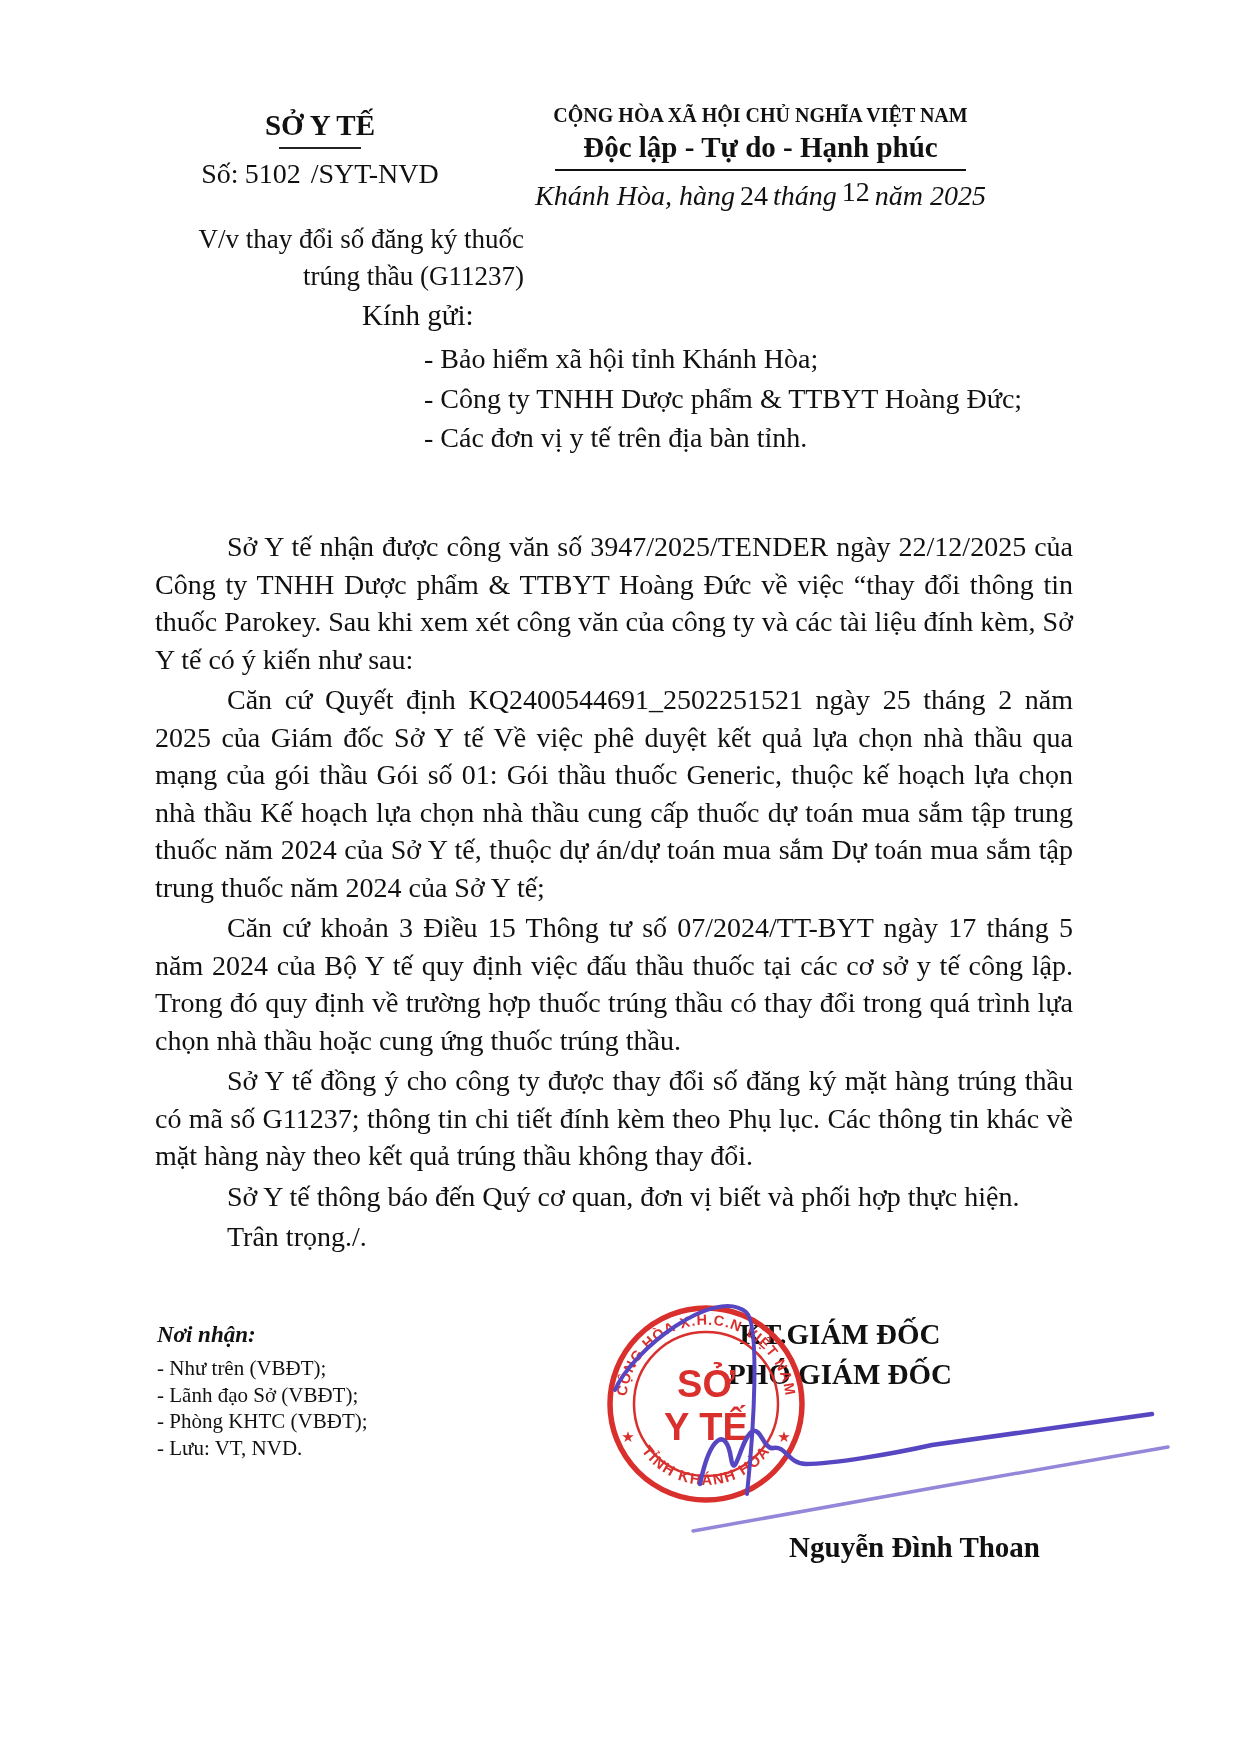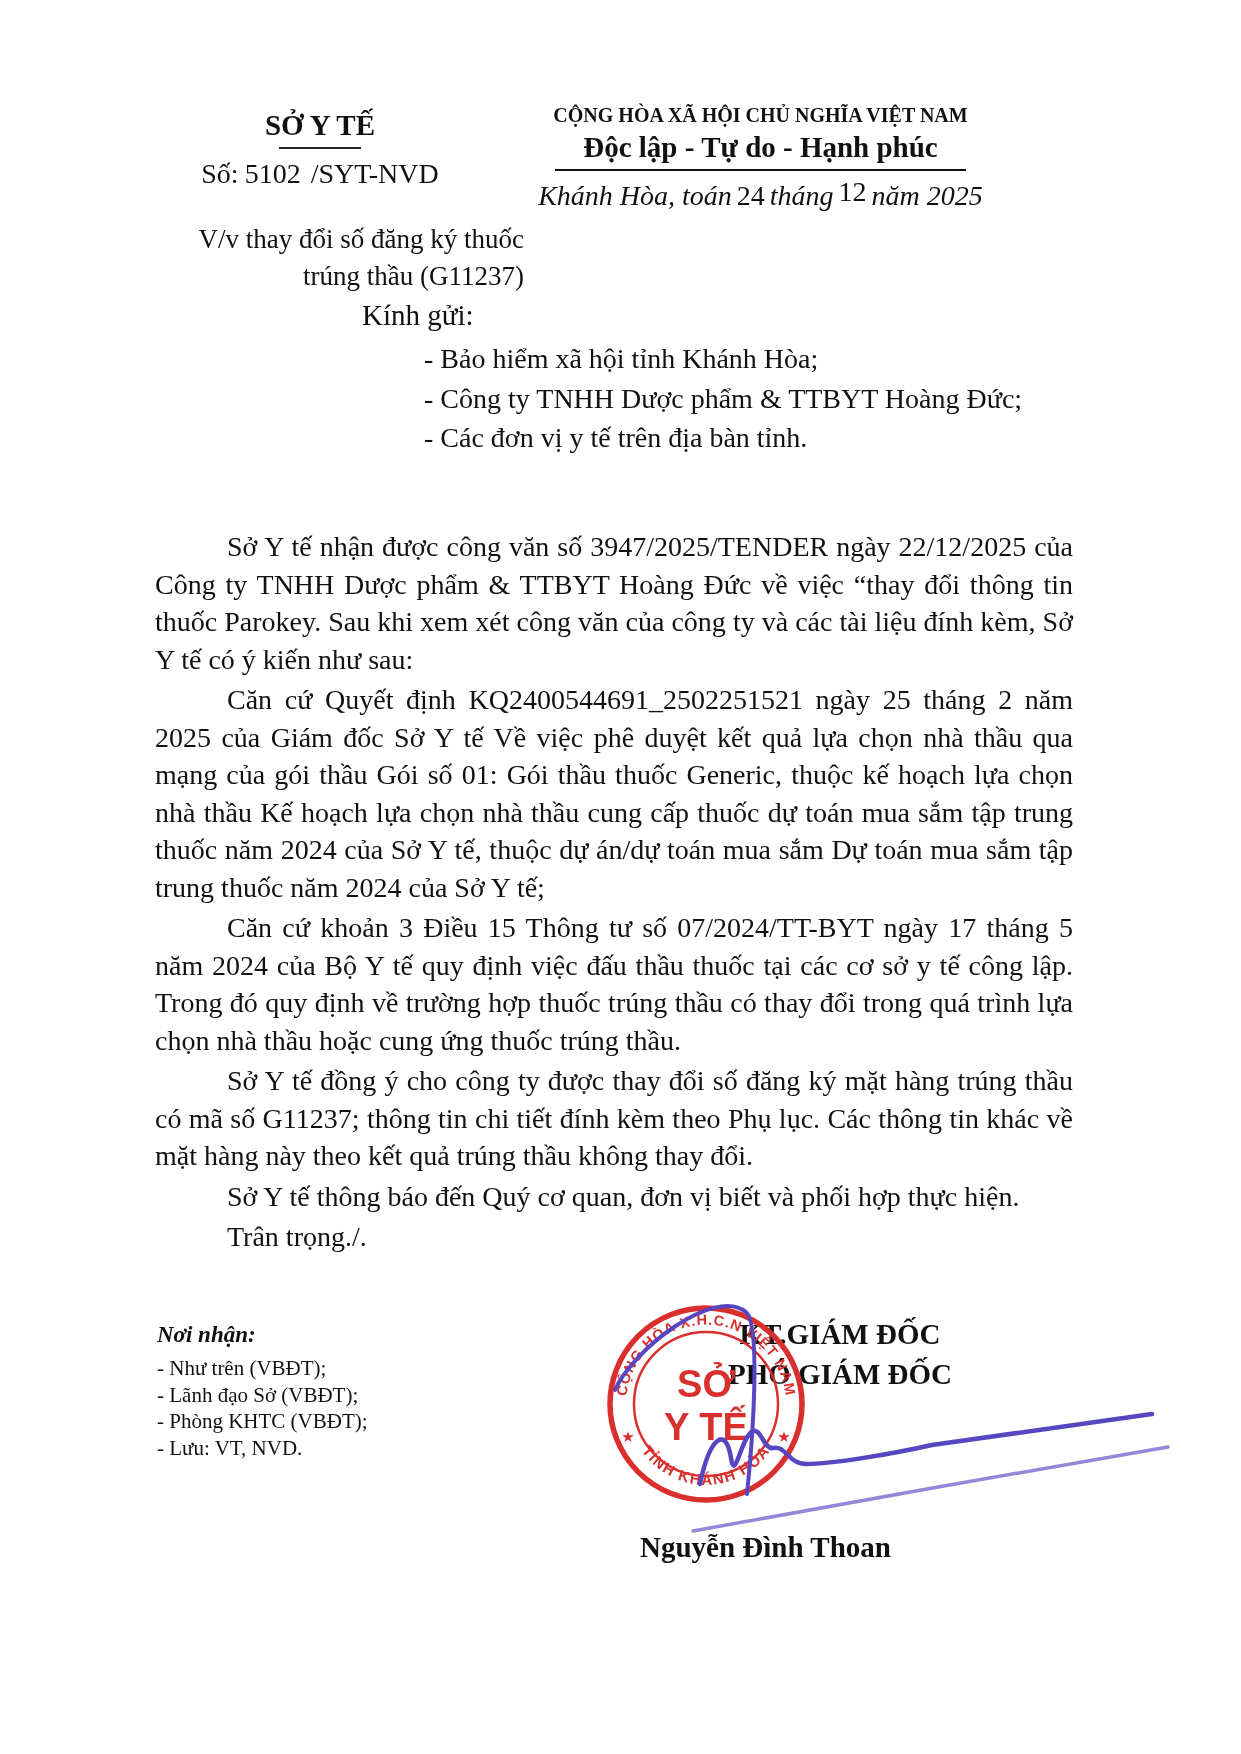--- a/index.html
+++ b/index.html
@@ -34,40 +34,40 @@
   .body-text{position:absolute;left:155px;top:528px;width:918px;
              font-size:28px;line-height:37.5px;text-align:justify;}
   .body-text p{margin:0 0 3px 0;text-indent:72px;}
   .body-text p.attachment{font-style:italic;}
   
   .noi-nhan{position:absolute;left:157px;top:1322px;width:330px;}
   .noi-nhan .label{font-size:23px;font-weight:bold;font-style:italic;}
   .noi-nhan .items{font-size:21px;line-height:26.5px;margin-top:7px;}
   .sign-titles{position:absolute;left:640px;top:1314px;width:400px;text-align:center;
                font-size:29px;font-weight:bold;line-height:40px;white-space:nowrap;}
-  .sign-name{position:absolute;left:640px;top:1531px;width:400px;text-align:left;
+  .sign-name{position:absolute;left:640px;top:1531px;width:400px;text-align:right;
              font-size:29px;font-weight:bold;}
   .stamp{position:absolute;left:606px;top:1304px;width:200px;height:200px;}
   .signature{position:absolute;left:560px;top:1278px;width:640px;height:300px;}
 </style>
 </head>
 <body>
 
 <div class="page">
 
   <div class="hdr-left">
     <div class="org-name">SỞ Y TẾ</div>
     <div class="org-underline"></div>
     <div class="doc-no"><span>Số:</span><span class="num">5102</span><span>/SYT-NVD</span></div>
   </div>
 
   <div class="hdr-right">
     <div class="national">CỘNG HÒA XÃ HỘI CHỦ NGHĨA VIỆT NAM</div>
     <div><span class="motto">Độc lập - Tự do - Hạnh phúc</span></div>
-    <div class="place-date"><span>Khánh Hòa, toán</span><span class="upright">24</span><span>tháng</span><span class="upright raised">12</span><span>năm 2025</span></div>
+    <div class="place-date"><span>Khánh Hòa, hàng</span><span class="upright">24</span><span>tháng</span><span class="upright raised">12</span><span>năm 2025</span></div>
   </div>
 
   <div class="subject">
     <div>V/v thay đổi số đăng ký thuốc</div>
     <div>trúng thầu (G11237)</div>
   </div>
 
   <div class="salutation">Kính gửi:</div>
   <div class="recipients">
     <div>- Bảo hiểm xã hội tỉnh Khánh Hòa;</div>

